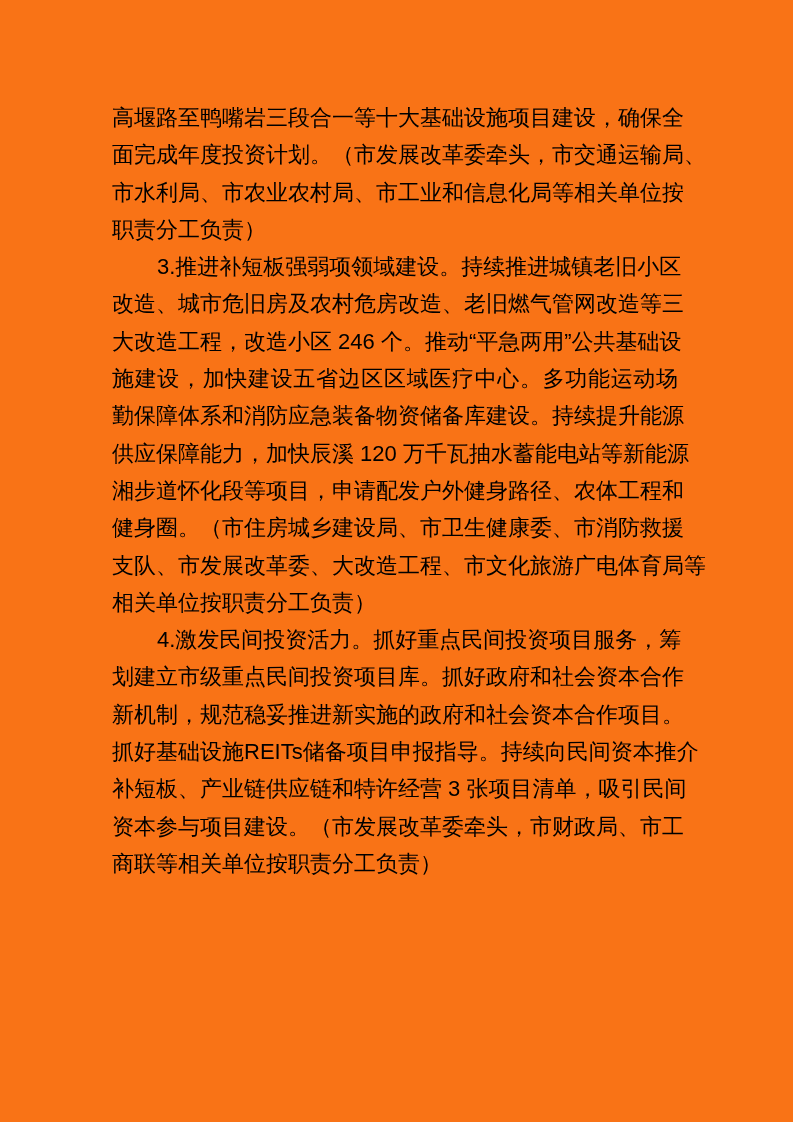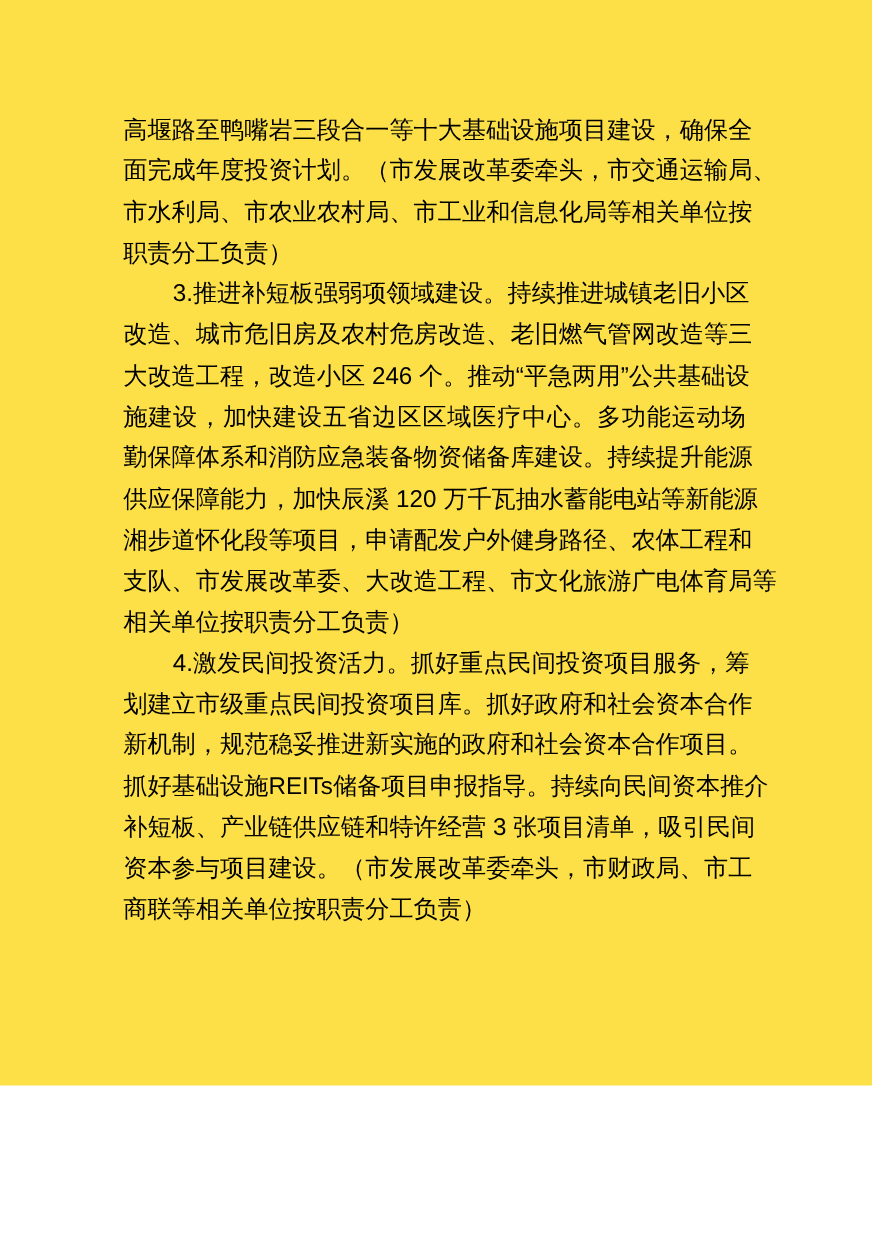--- a/index.html
+++ b/index.html
@@ -2,22 +2,22 @@
 <html><head>
 <meta charset="utf-8">
 <style>
   html, body {
     margin: 0;
     padding: 0;
   }
   .page {
     position: relative;
     width: 793px;
-    height: 987px;
-    background: #fde047;
+    height: 1122px;
+    background: #f97316;
     overflow: hidden;
     font-family: "Liberation Sans", sans-serif;
   }
   .content {
     position: absolute;
     left: 112px;
     top: 99px;
     width: 566px;
     color: #000000;
     font-size: 22px;
@@ -56,20 +56,21 @@
     </p>
 
     <p class="para">
       <span class="line indent">3.推进补短板强弱项领域建设。持续推进城镇老旧小区</span>
       <span class="line">改造、城市危旧房及农村危房改造、老旧燃气管网改造等三</span>
       <span class="line">大改造工程，改造小区 246 个。推动“平急两用”公共基础设</span>
       <span class="line">施建设，加快建设五省边区区域医疗中心。多功能运动场</span>
       <span class="line">勤保障体系和消防应急装备物资储备库建设。持续提升能源</span>
       <span class="line">供应保障能力，加快辰溪 120 万千瓦抽水蓄能电站等新能源</span>
       <span class="line">湘步道怀化段等项目，申请配发户外健身路径、农体工程和</span>
+      <span class="line">健身圈。（市住房城乡建设局、市卫生健康委、市消防救援</span>
       <span class="line">支队、市发展改革委、大改造工程、市文化旅游广电体育局等</span>
       <span class="line end">相关单位按职责分工负责）</span>
     </p>
 
     <p class="para">
       <span class="line indent">4.激发民间投资活力。抓好重点民间投资项目服务，筹</span>
       <span class="line">划建立市级重点民间投资项目库。抓好政府和社会资本合作</span>
       <span class="line">新机制，规范稳妥推进新实施的政府和社会资本合作项目。</span>
       <span class="line">抓好基础设施REITs储备项目申报指导。持续向民间资本推介</span>
       <span class="line">补短板、产业链供应链和特许经营 3 张项目清单，吸引民间</span>

